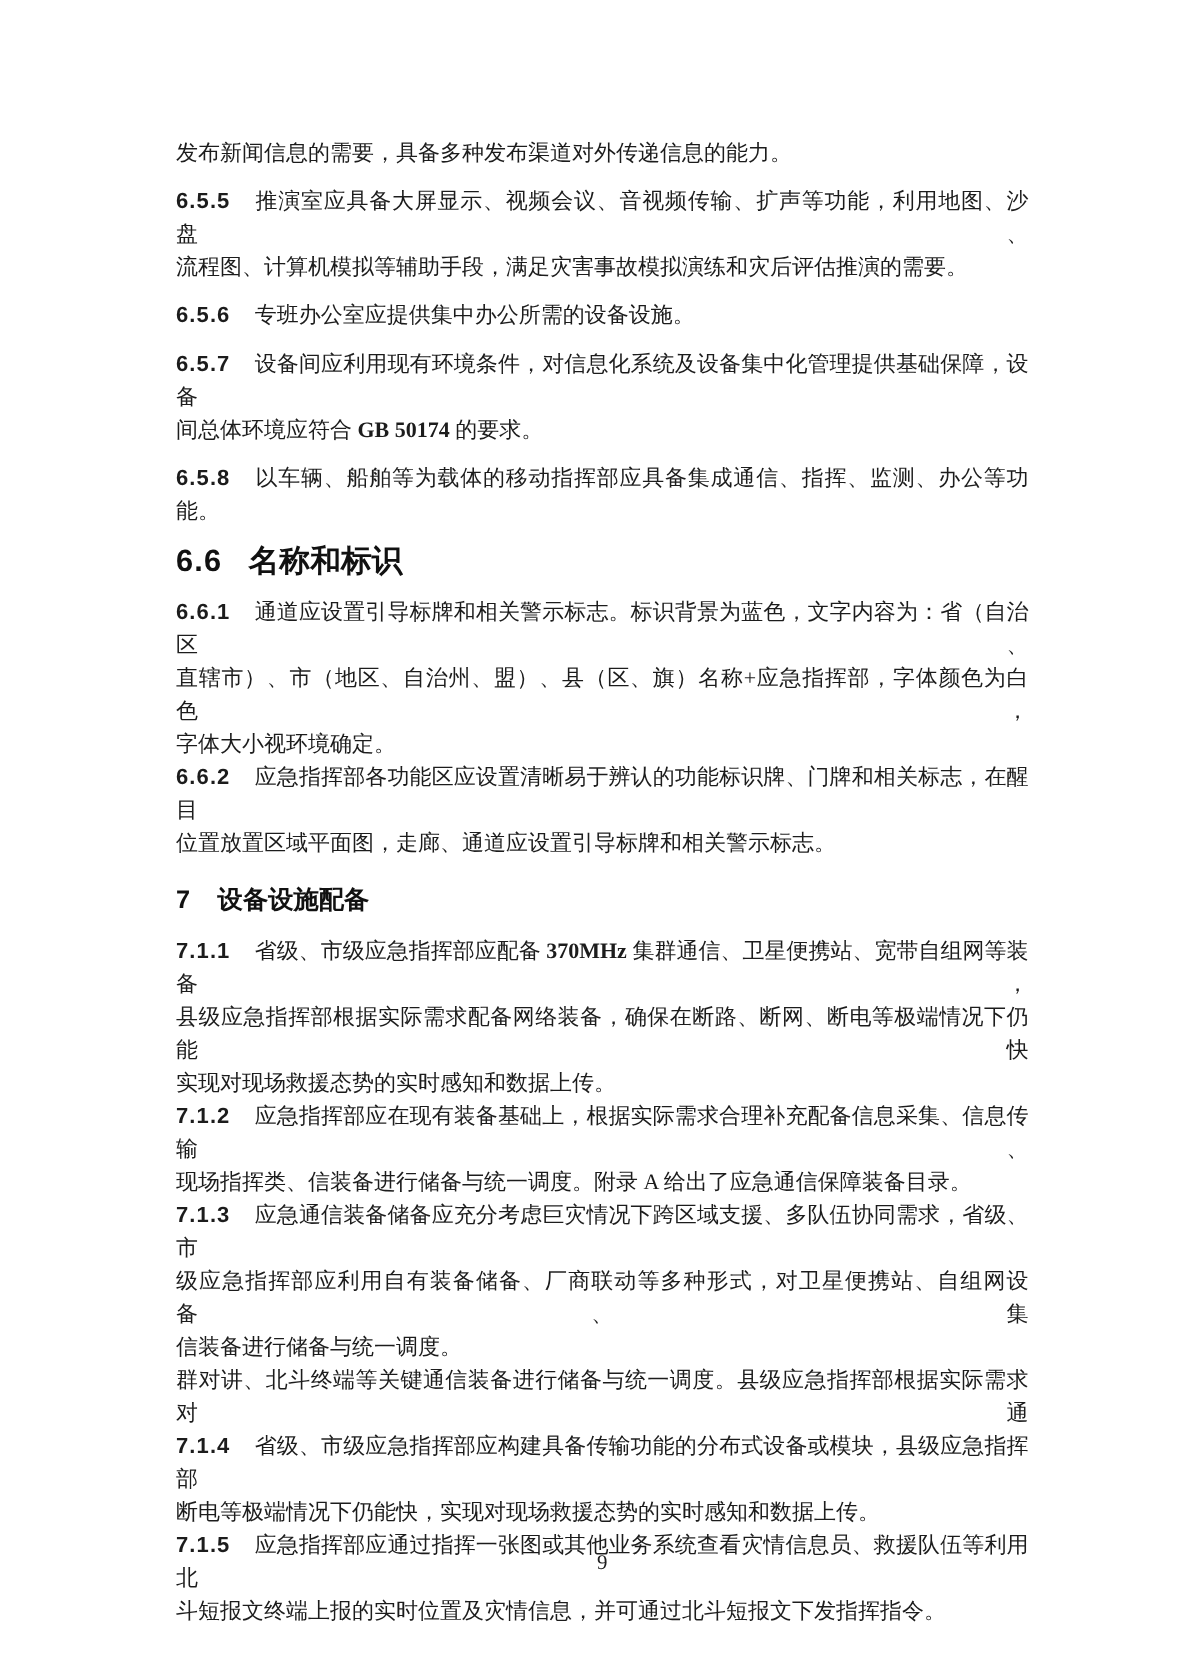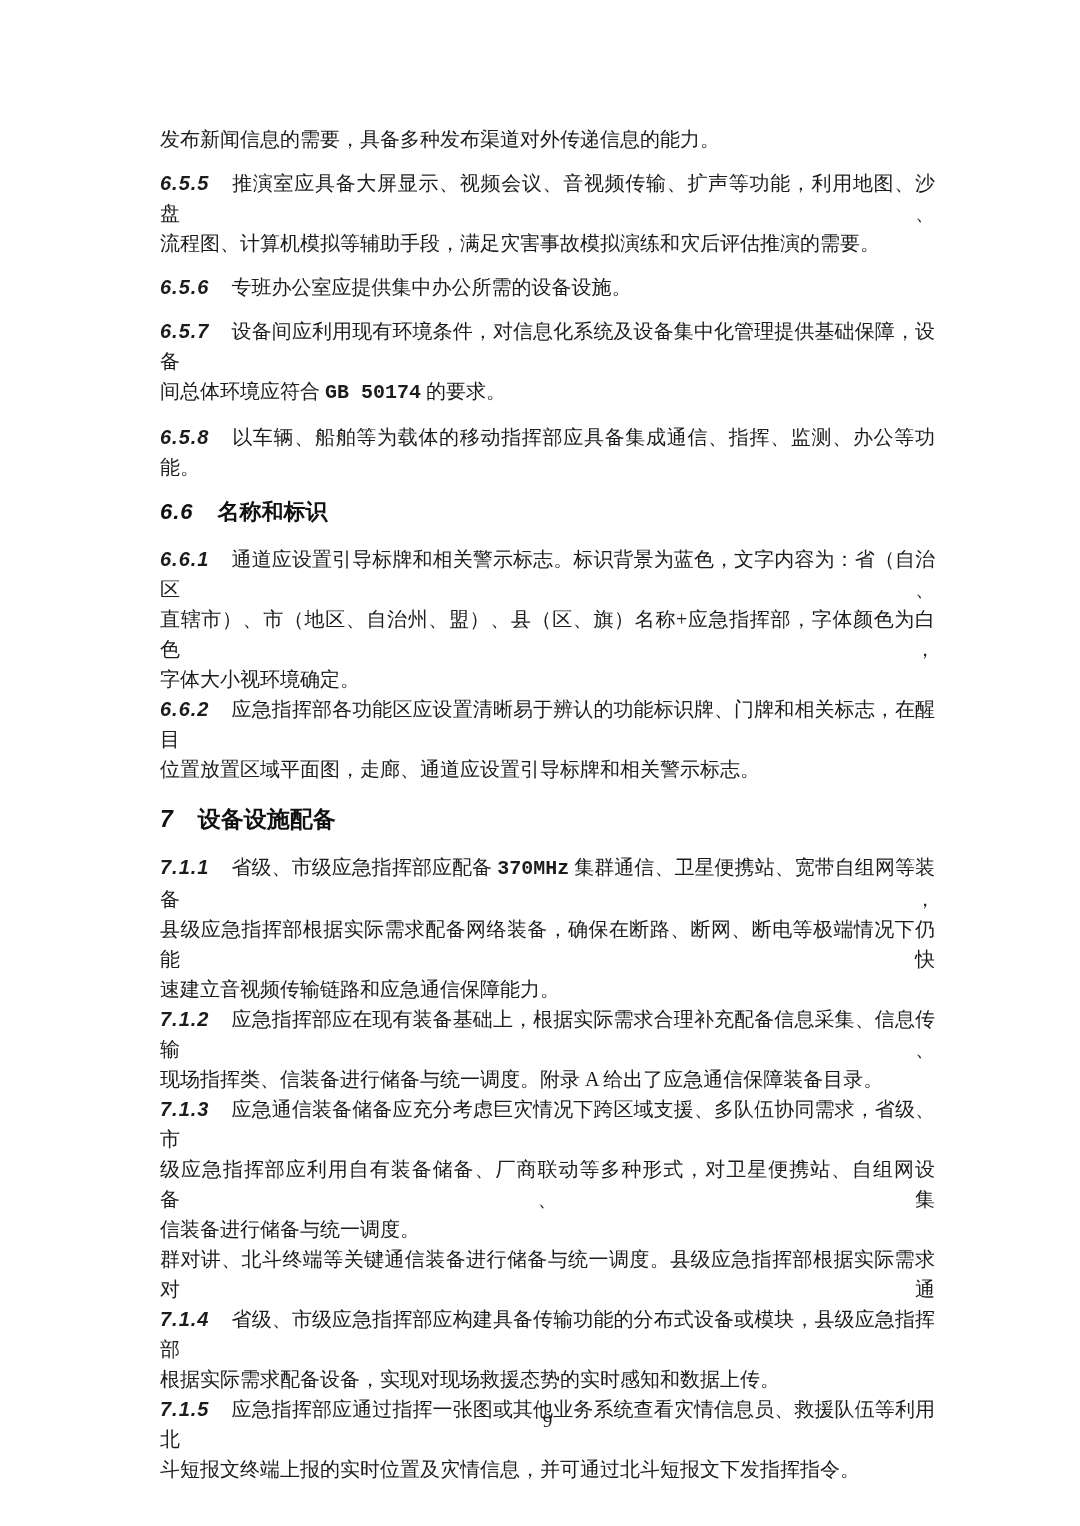--- a/index.html
+++ b/index.html
@@ -27,34 +27,33 @@
   .line {
     text-align: justify;
     text-align-last: justify;
   }
   .line.last { text-align-last: auto; }
   .num {
     font-weight: 700;
     font-family: "Liberation Sans", "DejaVu Sans", sans-serif;
     margin-right: 22px;
     letter-spacing: 1px;
-    font-style: italic;
   }
   .seg-bold {
     font-weight: 700;
-    font-family: Liberation Mono, monospace;
+    font-family: Liberation Serif, serif;
   }
   .heading {
     font-family: "Liberation Sans", "DejaVu Sans", sans-serif;
     font-weight: 700;
     color: #111111;
     text-align: left;
   }
   .h1 { font-size: 23px; line-height: 34px; margin: 18px 0 16px 0; }
-  .h2 { font-size: 22px; line-height: 32px; margin: 8px 0 16px 0; }
+  .h2 { font-size: 28px; line-height: 32px; margin: 8px 0 16px 0; }
   .heading .num { margin-right: 24px; letter-spacing: 1px; }
   .footer {
     position: absolute;
     left: 160px;
     top: 1410px;
     width: 775px;
     text-align: center;
     font-size: 19px;
     color: #1c1c1c;
   }
@@ -88,35 +87,35 @@
         <div class="line last"><span>字体大小视环境确定。</span></div>
       </div>
       <div class="para">
         <div class="line"><span class="num">6.6.2</span><span>应急指挥部各功能区应设置清晰易于辨认的功能标识牌、门牌和相关标志，在醒目</span></div>
         <div class="line last"><span>位置放置区域平面图，走廊、通道应设置引导标牌和相关警示标志。</span></div>
       </div>
       <div class="heading h1"><span class="num">7</span><span>设备设施配备</span></div>
       <div class="para">
         <div class="line"><span class="num">7.1.1</span><span>省级、市级应急指挥部应配备 </span><span class="seg-bold">370MHz</span><span> 集群通信、卫星便携站、宽带自组网等装备，</span></div>
         <div class="line"><span>县级应急指挥部根据实际需求配备网络装备，确保在断路、断网、断电等极端情况下仍能快</span></div>
-        <div class="line last"><span>速建立音视频传输链路和应急通信保障能力。</span></div>
+        <div class="line last"><span>实现对现场救援态势的实时感知和数据上传。</span></div>
       </div>
       <div class="para">
         <div class="line"><span class="num">7.1.2</span><span>应急指挥部应在现有装备基础上，根据实际需求合理补充配备信息采集、信息传输、</span></div>
         <div class="line last"><span>现场指挥类、信装备进行储备与统一调度。附录 A 给出了应急通信保障装备目录。</span></div>
       </div>
       <div class="para">
         <div class="line"><span class="num">7.1.3</span><span>应急通信装备储备应充分考虑巨灾情况下跨区域支援、多队伍协同需求，省级、市</span></div>
         <div class="line"><span>级应急指挥部应利用自有装备储备、厂商联动等多种形式，对卫星便携站、自组网设备、集</span></div>
         <div class="line last"><span>信装备进行储备与统一调度。</span></div>
         <div class="line"><span>群对讲、北斗终端等关键通信装备进行储备与统一调度。县级应急指挥部根据实际需求对通</span></div>
       </div>
       <div class="para">
         <div class="line"><span class="num">7.1.4</span><span>省级、市级应急指挥部应构建具备传输功能的分布式设备或模块，县级应急指挥部</span></div>
-        <div class="line last"><span>根据实际需求配备设备，实现对现场救援态势的实时感知和数据上传。</span></div>
+        <div class="line last"><span>断电等极端情况下仍能快，实现对现场救援态势的实时感知和数据上传。</span></div>
       </div>
       <div class="para">
         <div class="line"><span class="num">7.1.5</span><span>应急指挥部应通过指挥一张图或其他业务系统查看灾情信息员、救援队伍等利用北</span></div>
         <div class="line last"><span>斗短报文终端上报的实时位置及灾情信息，并可通过北斗短报文下发指挥指令。</span></div>
       </div>
     </div>
   <div class="footer">
     <span>9</span>
   </div>
 </div>

